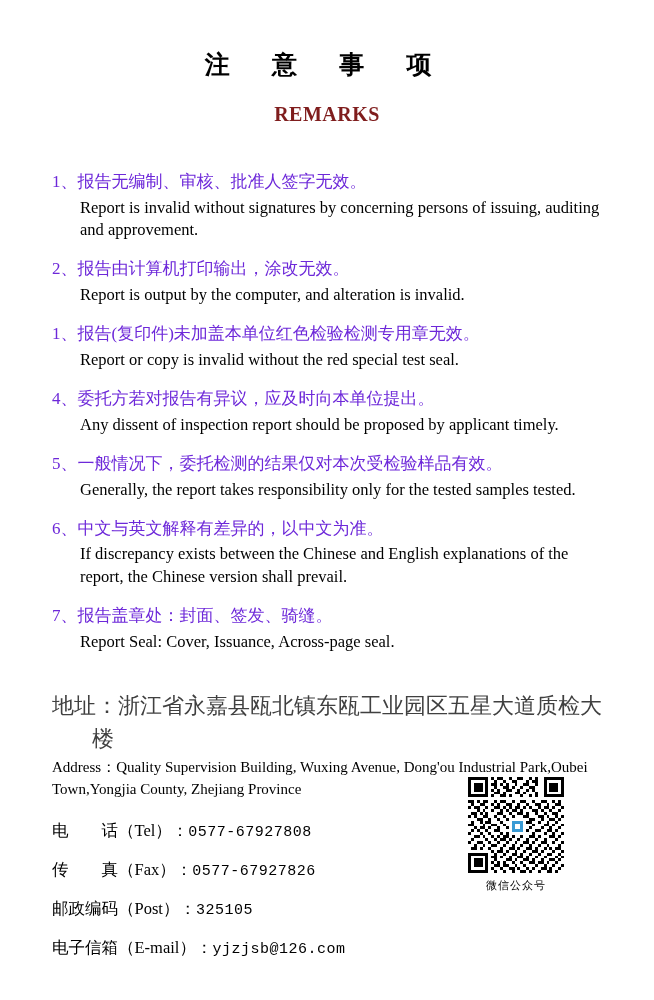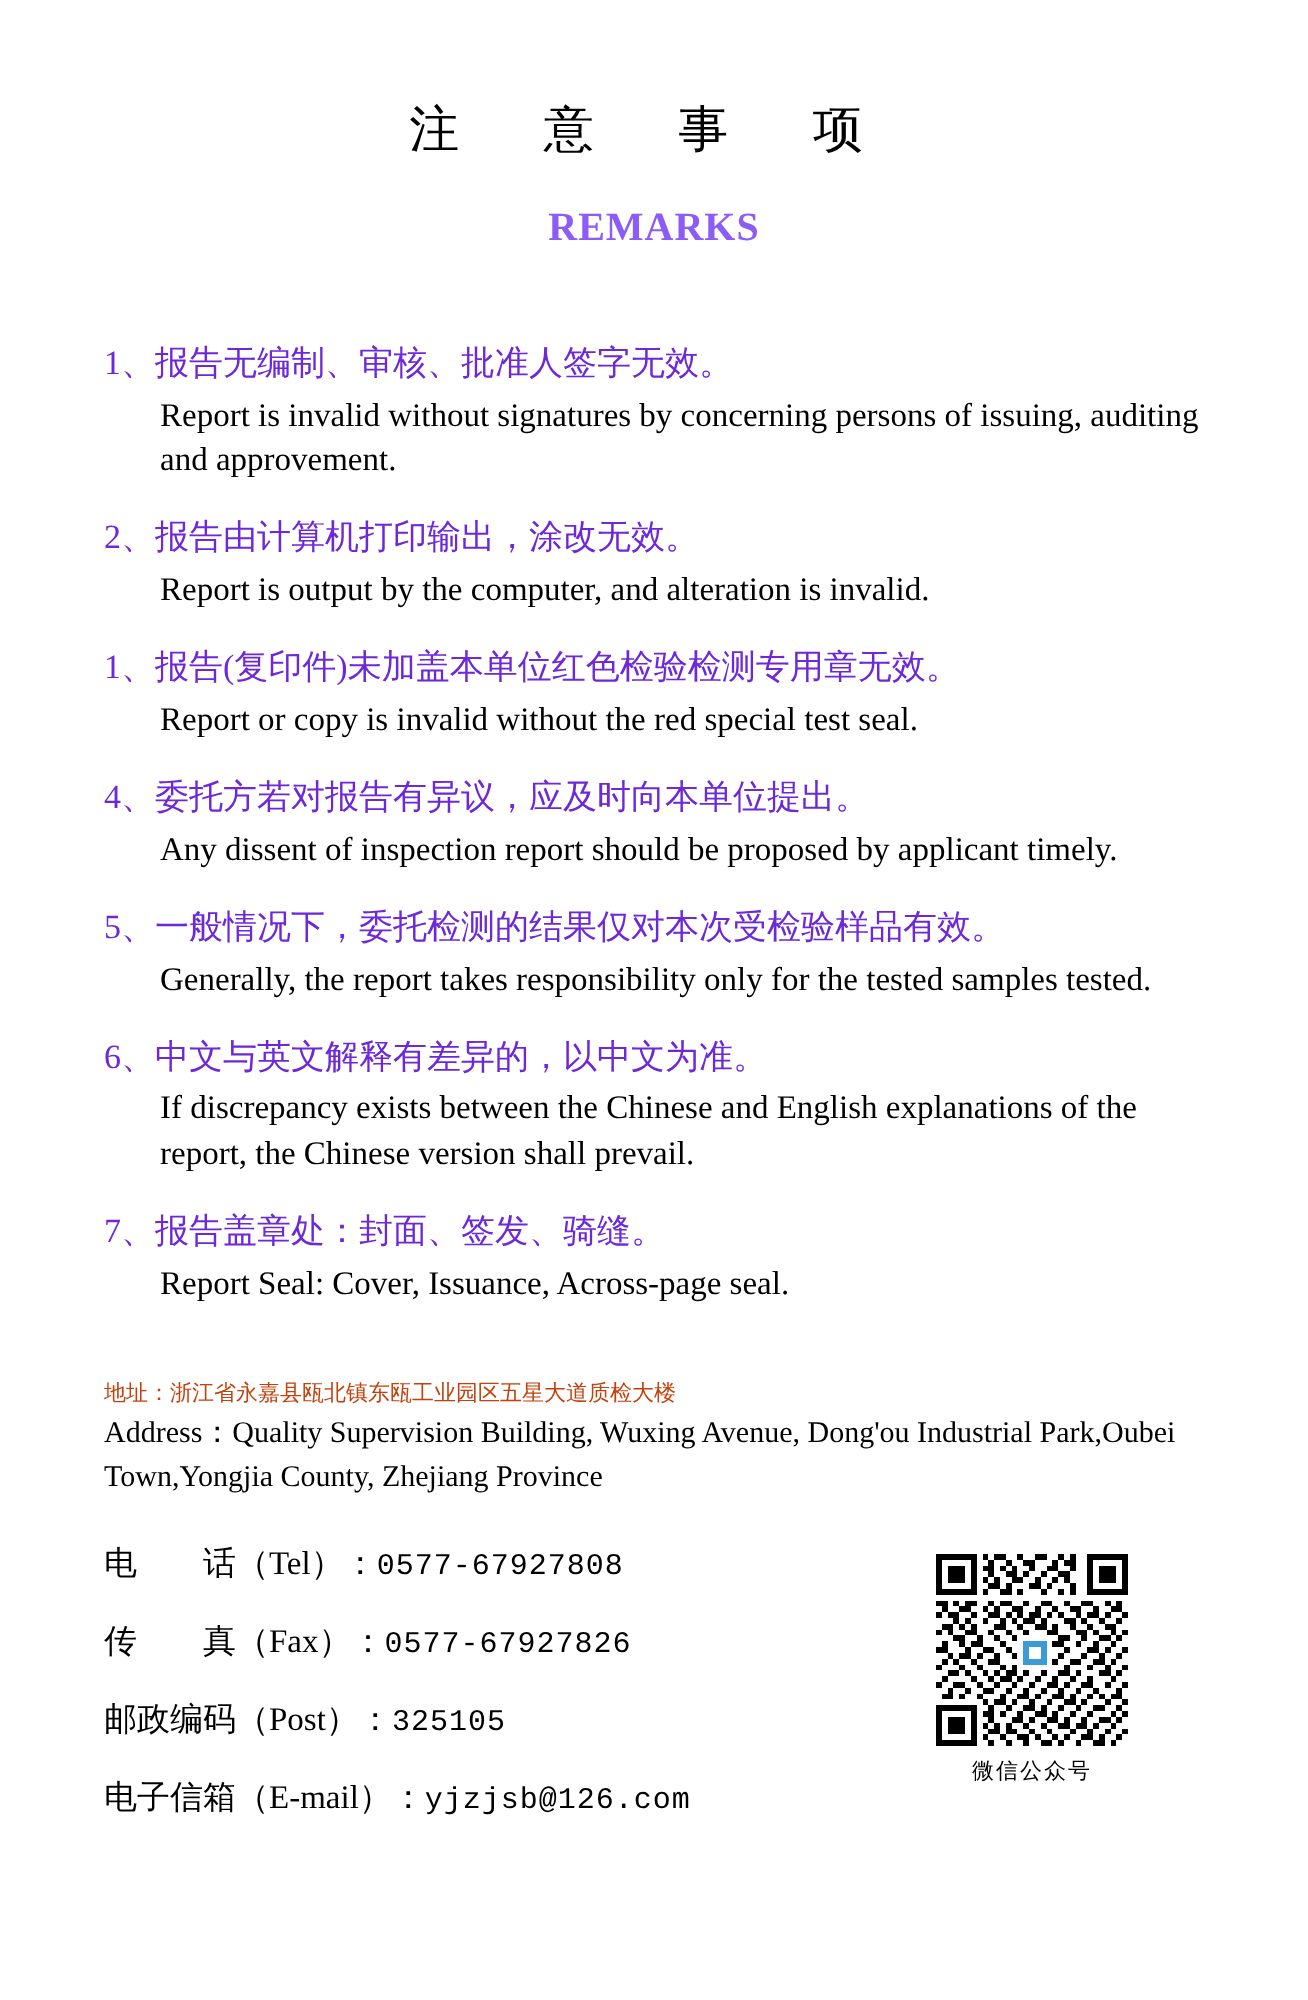--- a/index.html
+++ b/index.html
@@ -18,34 +18,34 @@
   .page {
     position: relative;
     width: 654px;
     height: 1000px;
     box-sizing: border-box;
     padding: 0 40px;
   }
   .title-cn {
     text-align: center;
     font-family: "Liberation Serif", serif;
-    font-weight: normal;
+    font-weight: bold;
     font-size: 25px;
     letter-spacing: 18px;
     margin-top: 48px;
     color: #000;
   }
   .title-en {
     text-align: center;
     font-family: "Liberation Serif", serif;
     font-weight: bold;
     font-size: 20px;
     margin-top: 22px;
     letter-spacing: 0.5px;
-    color: #8b5cf6;
+    color: #7f1d1d;
   }
   .items {
     margin-top: 44px;
     padding-left: 12px;
   }
   .item {
     margin-bottom: 16px;
   }
   .item-cn {
     font-size: 17px;
@@ -60,25 +60,25 @@
     color: #000;
     padding-left: 28px;
     margin-top: 2px;
   }
   .contact {
     margin-top: 36px;
     padding-left: 12px;
     position: relative;
   }
   .addr-cn {
-    font-size: 11px;
+    font-size: 22px;
     line-height: 1.5;
     padding-left: 40px;
     text-indent: -40px;
-    color: #c2410c;
+    color: #404040;
   }
   .addr-en {
     font-size: 15px;
     line-height: 1.45;
     color: #000;
     margin-top: 2px;
     max-width: 560px;
   }
   .contact-rows {
     margin-top: 18px;

